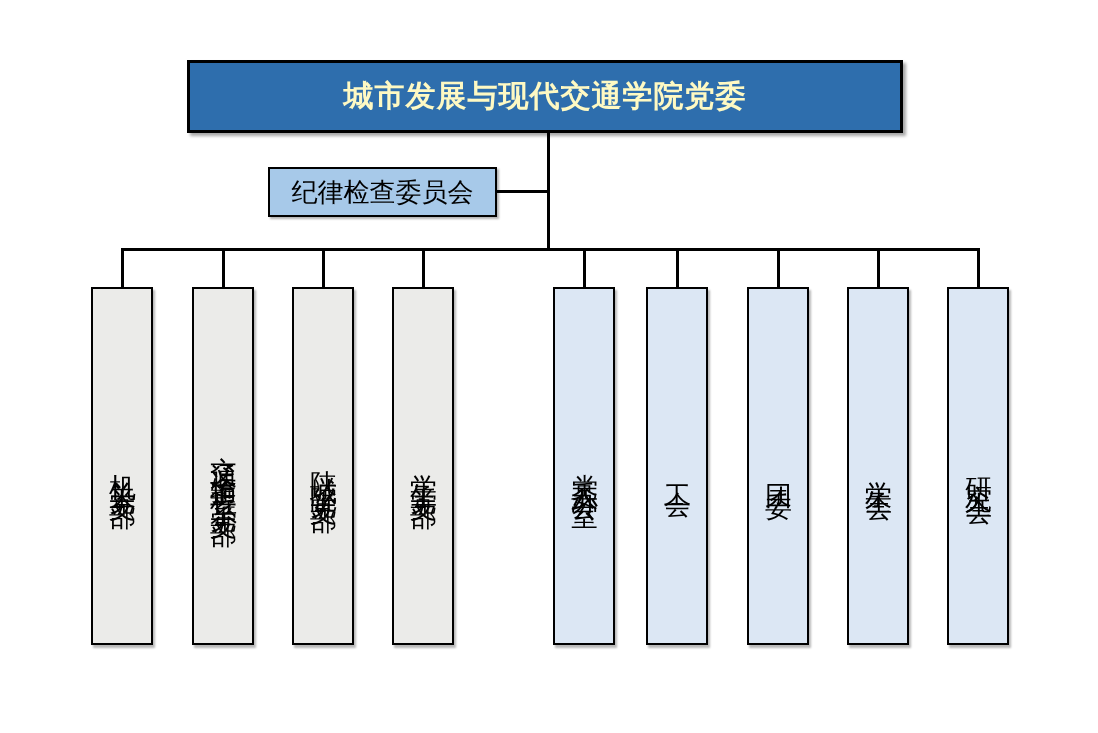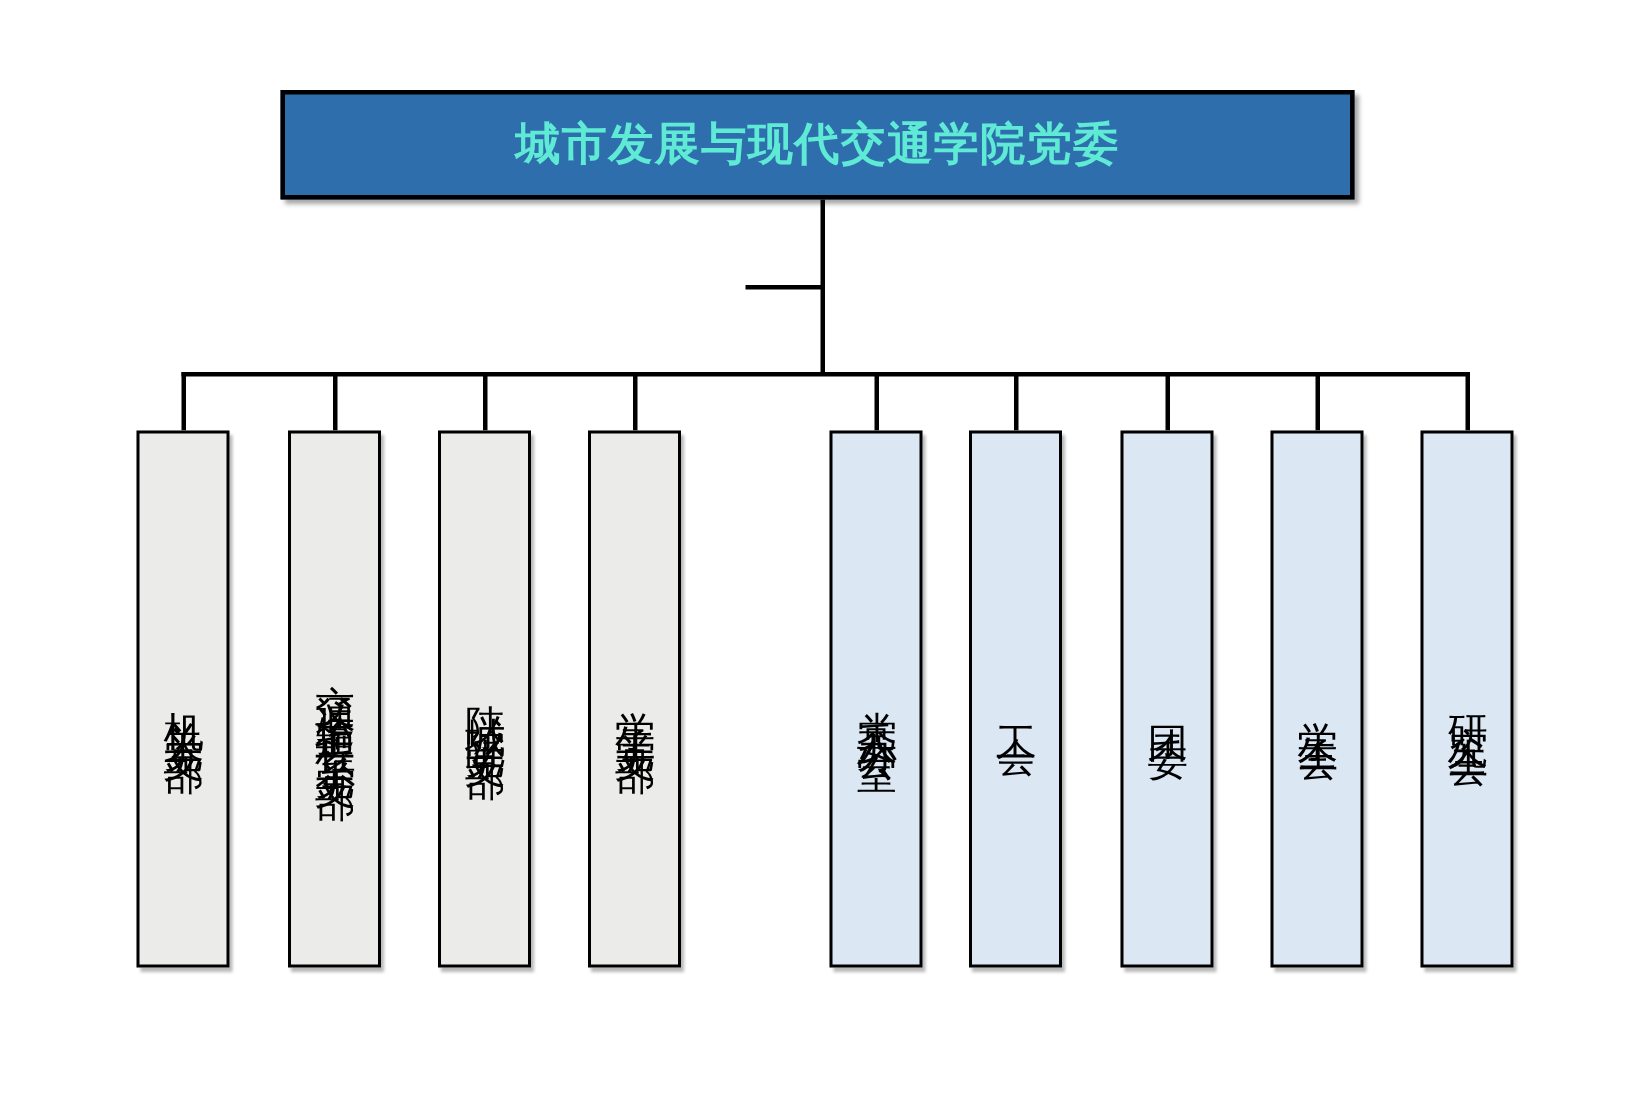--- a/index.html
+++ b/index.html
@@ -26,21 +26,21 @@
     left: 187px;
     top: 60px;
     width: 716px;
     height: 73px;
     background: #2E6EAD;
     border: 3px solid #000000;
     box-shadow: 3px 3px 3px rgba(0,0,0,0.35);
     display: flex;
     align-items: center;
     justify-content: center;
-    color: #5eead4;
+    color: #fef9c3;
     font-size: 30px;
     font-weight: bold;
     letter-spacing: 1px;
   }
 
   
   .discipline-box {
     position: absolute;
     left: 268px;
     top: 167px;
@@ -99,20 +99,23 @@
   <div class="line" style="left:583px; top:248px; width:3px; height:39px;"></div>
   <div class="line" style="left:676px; top:248px; width:3px; height:39px;"></div>
   <div class="line" style="left:777px; top:248px; width:3px; height:39px;"></div>
   <div class="line" style="left:877px; top:248px; width:3px; height:39px;"></div>
   <div class="line" style="left:977px; top:248px; width:3px; height:39px;"></div>
 
   <div class="root-box">
     <span>城市发展与现代交通学院党委</span>
   </div>
 
+  <div class="discipline-box">
+    <span>纪律检查委员会</span>
+  </div>
 
   <div class="branch gray" style="left:91px;">
     <span class="vtext">机关党支部</span>
   </div>
   <div class="branch gray" style="left:192px;">
     <span class="vtext">交通运输工程系党支部</span>
   </div>
   <div class="branch gray" style="left:292px;">
     <span class="vtext">陕城院党支部</span>
   </div>

